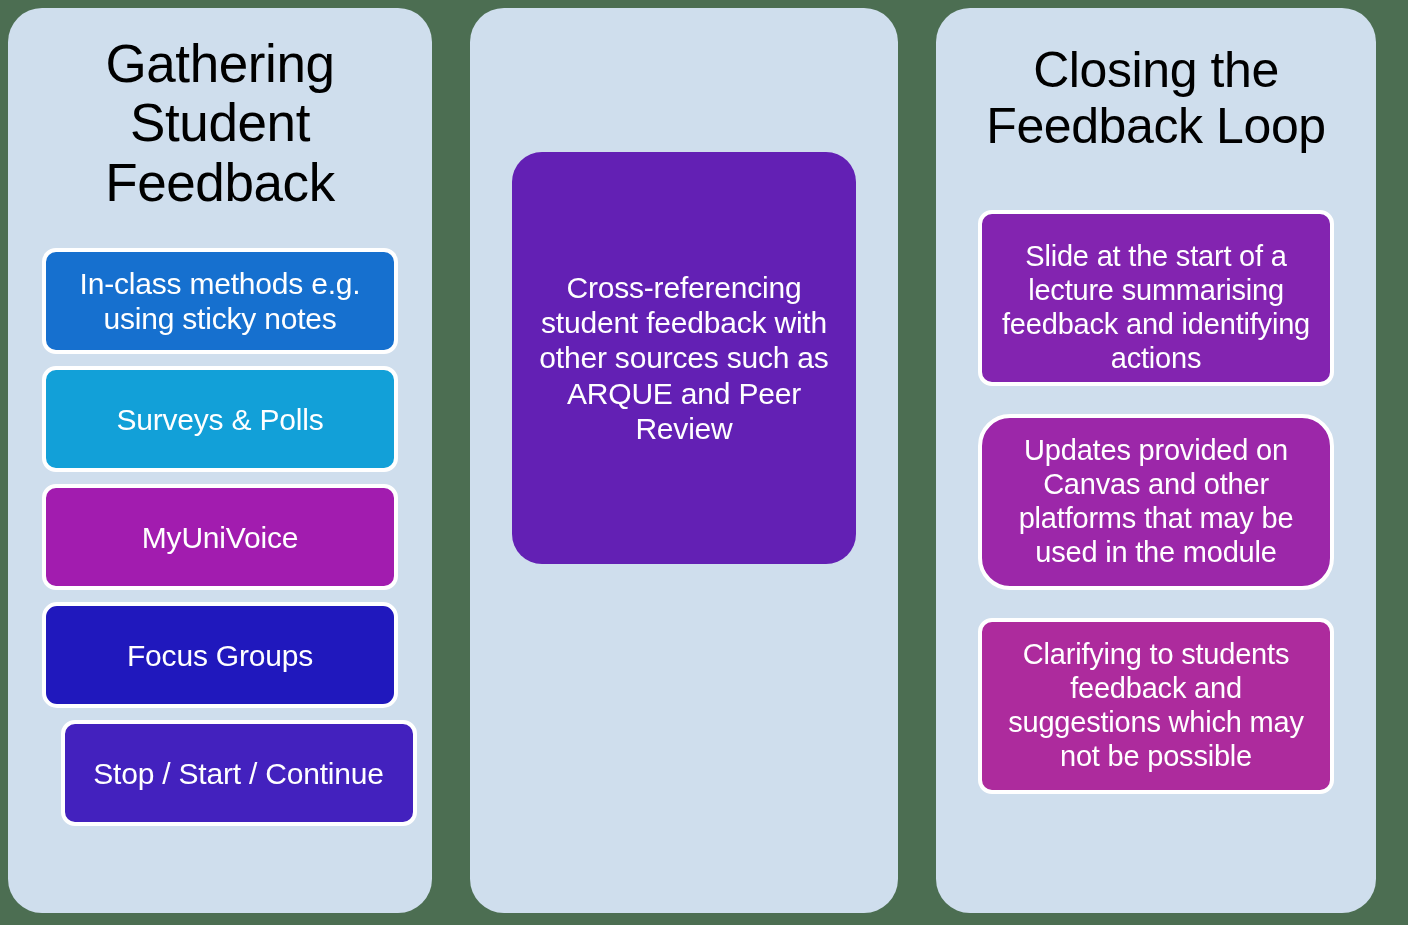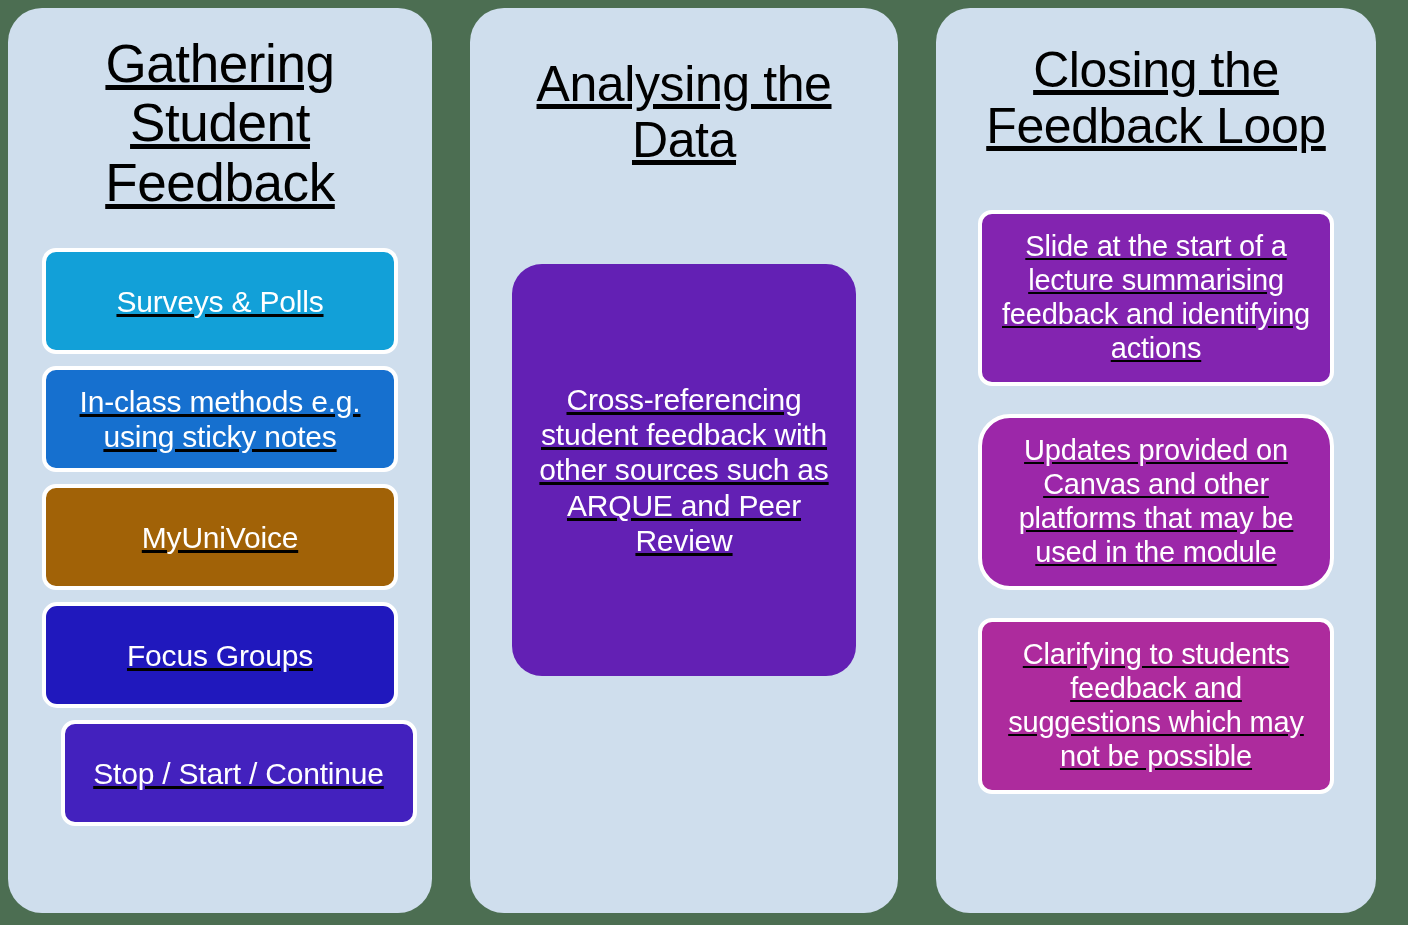--- a/index.html
+++ b/index.html
@@ -17,21 +17,20 @@
   .board {
     position: relative;
     width: 1408px;
     height: 925px;
     display: flex;
     flex-direction: row;
     align-items: stretch;
     box-sizing: border-box;
     padding: 8px 8px 12px 8px;
     gap: 38px;
-    text-decoration: underline;
   }
 
   .column {
     background: #cfdeed;
     border-radius: 34px;
     box-sizing: border-box;
     display: flex;
     flex-direction: column;
     align-items: center;
     position: relative;
@@ -106,51 +105,50 @@
   }
 </style>
 </head>
 <body style="background: rgb(76, 110, 82);">
 
 <div class="board">
 
   <div class="column col-1" style="background: rgb(207, 222, 237);">
     <div class="col-title">Gathering Student Feedback</div>
     <div class="cards">
+      <div class="card c1-1" style="background-color: rgb(22, 112, 207);">
+        <span>In-class methods e.g. using sticky notes</span>
+      </div>
       <div class="card c1-0" style="background-color: rgb(18, 160, 216);">
         <span>Surveys &amp; Polls</span>
       </div>
-      <div class="card c1-1" style="background-color: rgb(22, 112, 207);">
-        <span>In-class methods e.g. using sticky notes</span>
-      </div>
-      <div class="card c1-2" style="background-color: #a16207;">
+      <div class="card c1-2" style="background-color: #a21caf;">
         <span>MyUniVoice</span>
       </div>
       <div class="card c1-3" style="background-color: rgb(32, 24, 189);">
         <span>Focus Groups</span>
       </div>
       <div class="card c1-4" style="background-color: rgb(67, 33, 190);">
         <span>Stop / Start / Continue</span>
       </div>
     </div>
   </div>
 
   <div class="column col-2" style="background: rgb(207, 222, 237);">
-    <div class="col-title">Analysing the Data</div>
     <div class="cards">
       <div class="card c2-0" style="background-color: rgb(99, 32, 180);">
         <span>Cross-referencing student feedback with other sources such as ARQUE and Peer Review</span>
       </div>
     </div>
   </div>
 
   <div class="column col-3" style="background: rgb(207, 222, 237);">
     <div class="col-title">Closing the Feedback Loop</div>
     <div class="cards">
-      <div class="card c3-0" style="background-color: rgb(131, 36, 176);">
+      <div class="card c3-0" style="background-color: rgb(131, 36, 176); align-items: flex-end;">
         <span>Slide at the start of a lecture summarising feedback and identifying actions</span>
       </div>
       <div class="card c3-1" style="background-color: rgb(156, 39, 169); border-radius: 32px;">
         <span>Updates provided on Canvas and other platforms that may be used in the module</span>
       </div>
       <div class="card c3-2" style="background-color: rgb(173, 43, 157);">
         <span>Clarifying to students feedback and suggestions which may not be possible</span>
       </div>
     </div>
   </div>

